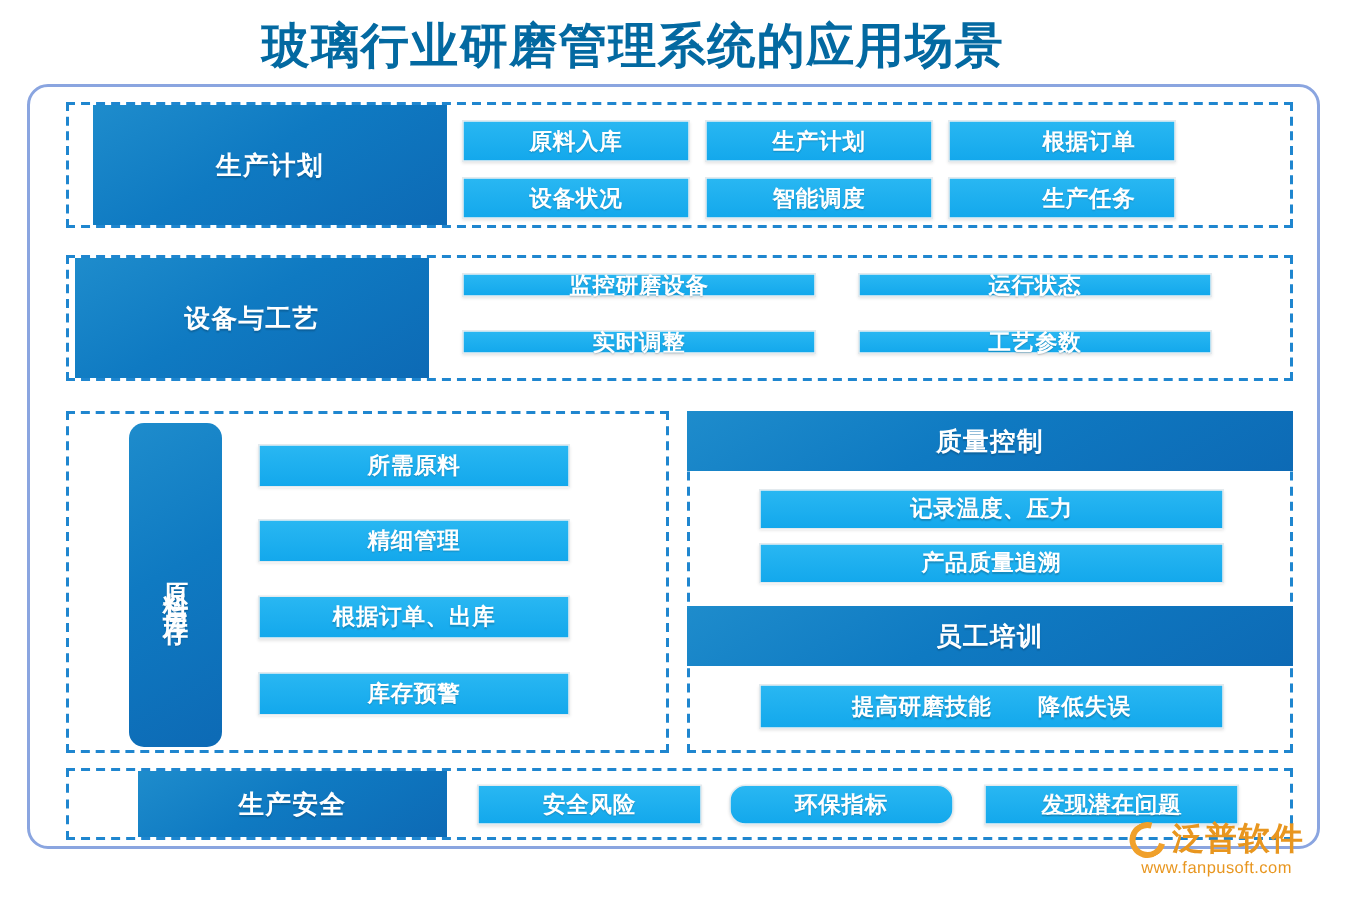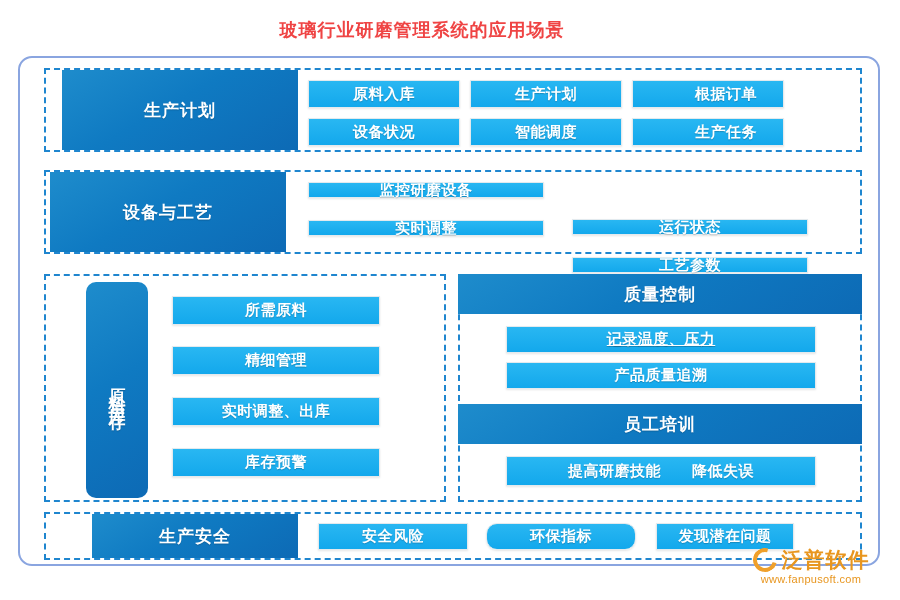--- a/index.html
+++ b/index.html
@@ -15,23 +15,23 @@
     position: relative;
   }
 
   
   .page-title {
     position: absolute;
     top: 14px;
     left: 0;
     width: 844px;
     text-align: center;
-    font-size: 18px;
-    font-weight: bold;
-    color: #ef4444;
+    font-size: 32px;
+    font-weight: bold;
+    color: #0369a1;
     letter-spacing: 1px;
     line-height: 32px;
   }
 
   
   .outer-frame {
     position: absolute;
     left: 18px;
     top: 56px;
     width: 862px;
@@ -131,21 +131,21 @@
   .s1-r2 { top: 48px; }
   .s1-col1 { left: 262px; }
   .s1-col2 { left: 424px; }
   .s1-col3 { left: 586px; padding-left: 36px; }
 
   
   .s2c { height: 16px; }
   .s2-r1 { top: 10px; }
   .s2-r2 { top: 48px; }
   .s2-col1 { left: 262px; width: 236px; }
-  .s2-col2 { left: 526px; width: 236px; margin-top: 37px; }
+  .s2-col2 { left: 526px; width: 236px; }
 
   
   .vert-label {
     position: absolute;
     left: 40px;
     top: 6px;
     width: 62px;
     height: 216px;
     border-radius: 10px;
     background: linear-gradient(150deg, #1e8ccc 0%, #0f7ac2 45%, #0d6ab5 100%);
@@ -191,30 +191,30 @@
     letter-spacing: 1px;
     text-shadow: 0 1px 1px rgba(0,0,0,.18);
   }
   .band-quality { top: -2px; }
   .band-training { top: 128px; }
   .s3b-chip {
     left: 46px;
     width: 310px;
     height: 27px;
   }
-  .s3b-r1 { top: 50px; text-decoration: underline; }
+  .s3b-r1 { top: 50px; }
   .s3b-r2 { top: 86px; }
   .s3b-r3 { top: 180px; height: 30px; }
 
   
   .sec-4 .label-block { left: 46px; top: 0px; width: 206px; height: 44px; }
   .s4c { height: 27px; top: 9px; }
   .s4-c1 { left: 272px; width: 150px; }
   .s4-c2 { left: 440px; width: 150px; border-radius: 11px; }
-  .s4-c3 { left: 610px; width: 138px; }
+  .s4-c3 { left: 610px; width: 170px; text-decoration: underline; }
 
   
   .brand {
     position: absolute;
     right: 18px;
     bottom: 8px;
     width: 142px;
     height: 44px;
     display: flex;
     flex-direction: column;
@@ -284,21 +284,21 @@
   <div class="chip s2c s2-r2 s2-col2">工艺参数</div>
 </div>
 
 <div class="sec sec-3a">
   <div class="vert-label">
     <span>原料与库存</span>
   </div>
 
   <div class="chip s3a-chip s3a-r1">所需原料</div>
   <div class="chip s3a-chip s3a-r2">精细管理</div>
-  <div class="chip s3a-chip s3a-r3">实时调整、出库</div>
+  <div class="chip s3a-chip s3a-r3">根据订单、出库</div>
   <div class="chip s3a-chip s3a-r4">库存预警</div>
 </div>
 
 <div class="sec sec-3b">
   <div class="band band-quality">质量控制</div>
 
   <div class="chip s3b-chip s3b-r1">记录温度、压力</div>
   <div class="chip s3b-chip s3b-r2">产品质量追溯</div>
 
   <div class="band band-training">员工培训</div>

